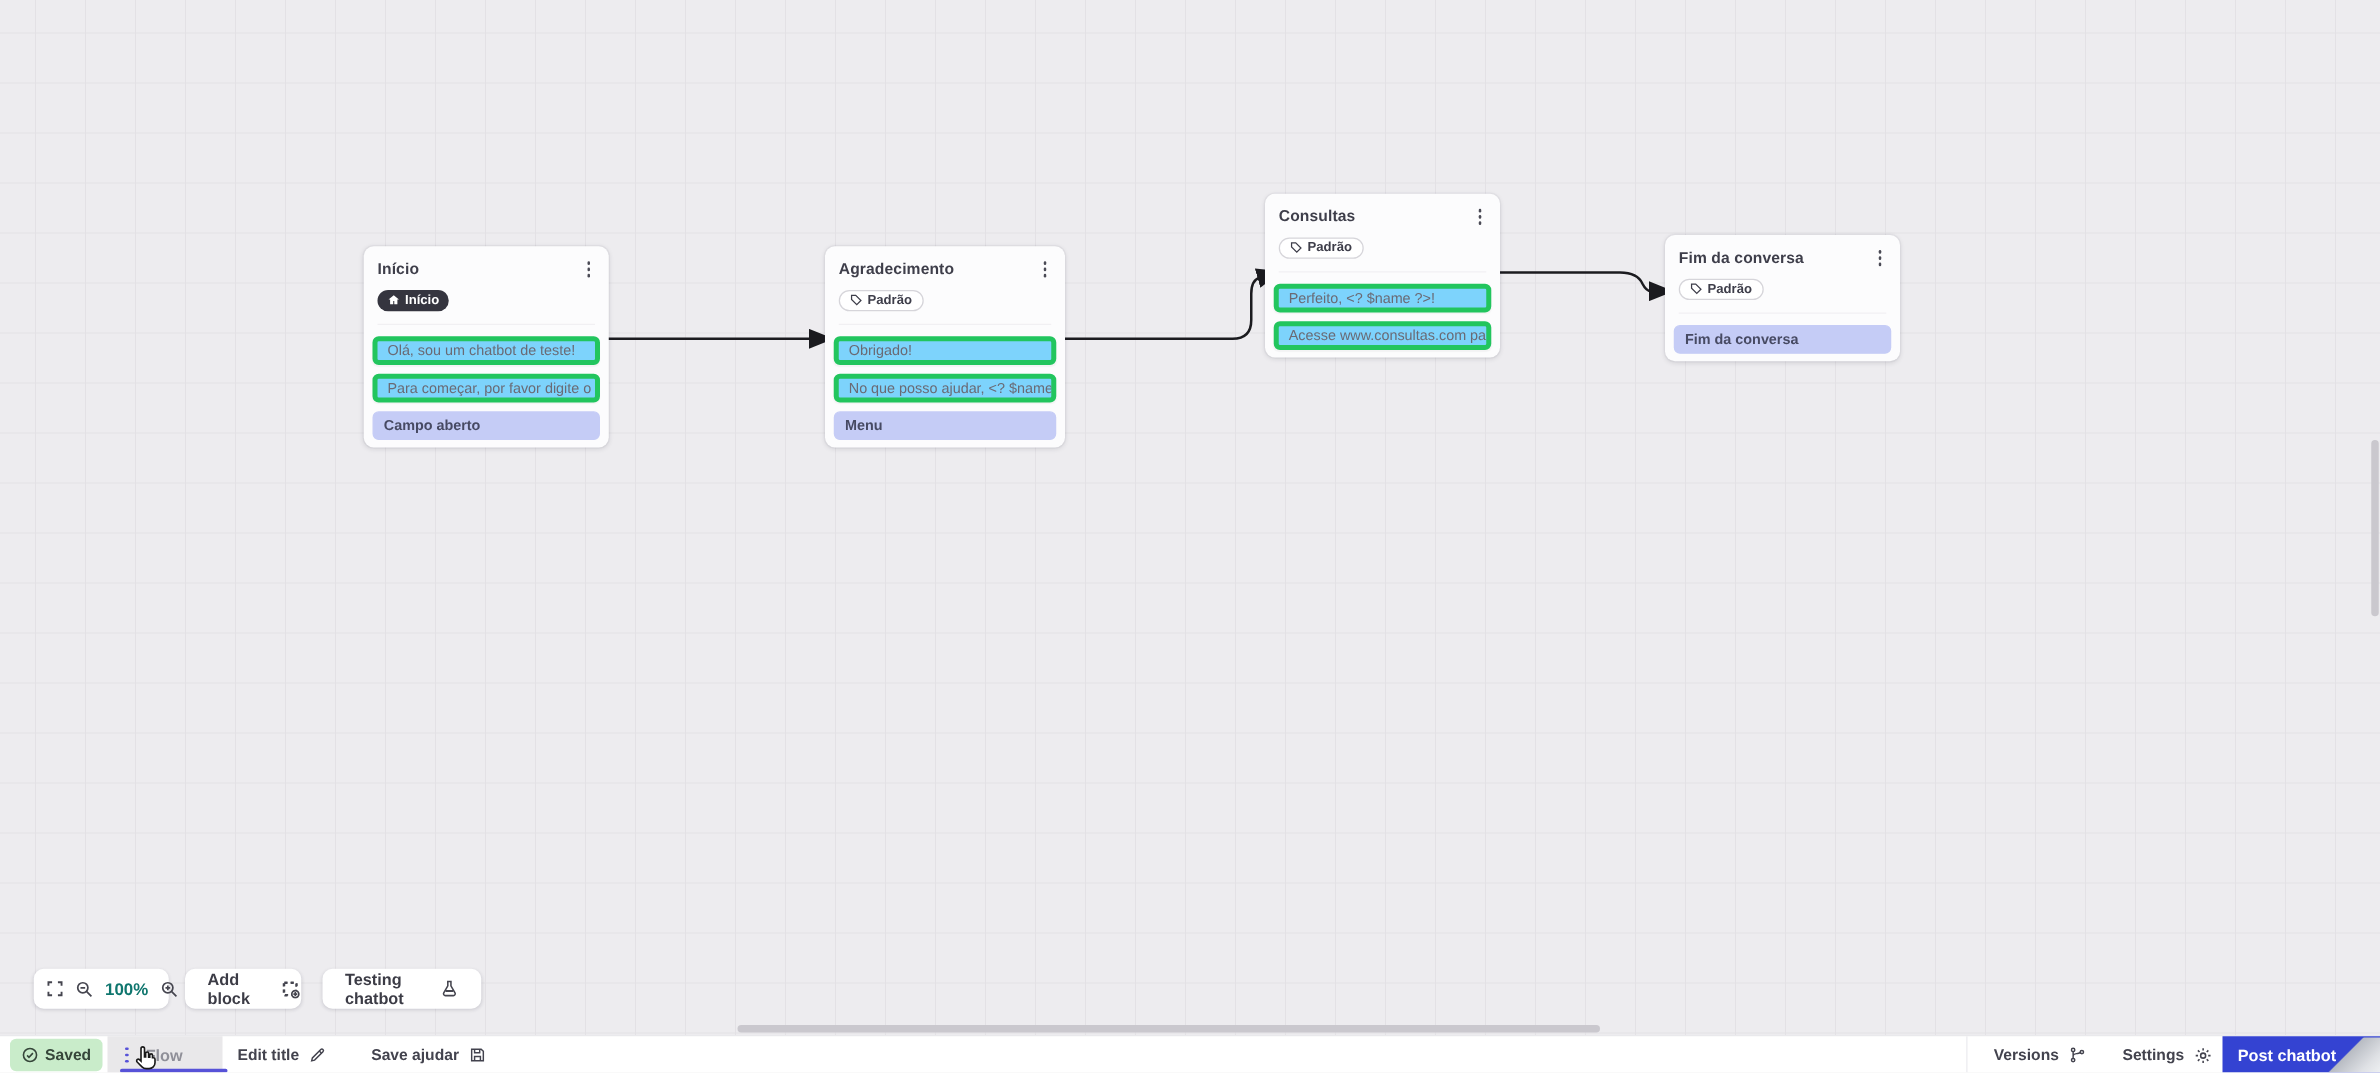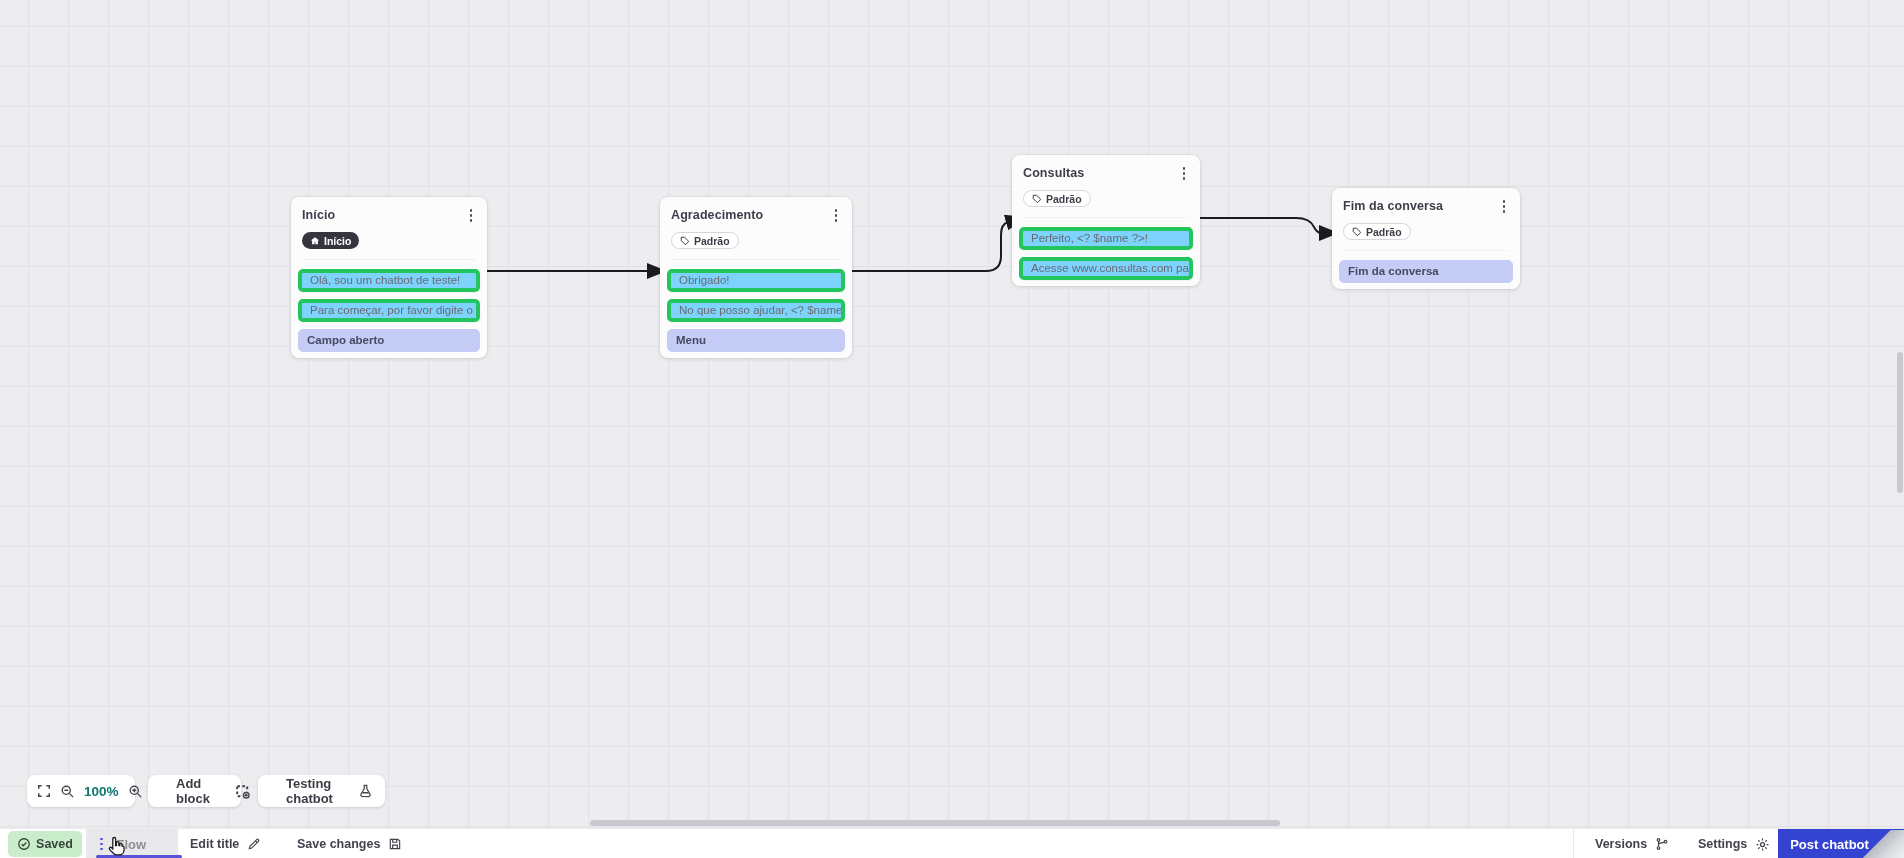--- a/index.html
+++ b/index.html
@@ -37,21 +37,21 @@
     height:23px; border-radius:5px; padding:0 8px; display:flex; align-items:center;
     font-size:11.5px; white-space:nowrap; overflow:hidden;
   }
   .card.white { background:#7dd3fc; border:4px solid #22c55e; color:#6a6a74; box-shadow:0 1px 1px rgba(0,0,0,.04); }
   .card.lavender { background:#c5ccf6; border:1px solid #c5ccf6; color:#474a63; font-weight:700; }
 
   
   .float-btn {
     position:absolute; height:32px; background:#fff; border-radius:8px;
     box-shadow:0 1px 3px rgba(40,40,60,.16); display:flex; align-items:center;
-    padding:0 28px; gap:25px; color:#3c3c46; font-size:13px; font-weight:700; cursor:pointer;
+    padding:0 18px; gap:25px; color:#3c3c46; font-size:13px; font-weight:700; cursor:pointer;
   }
   .zoom-pct { font-size:13.5px; font-weight:700; color:#0f766e; }
   .icon { display:inline-flex; align-items:center; justify-content:center; color:#45454f; }
 
   
   .h-thumb { position:absolute; left:590px; top:820px; width:690px; height:6px; border-radius:3px; background:#cac8ce; }
   .v-thumb { position:absolute; left:1897px; top:352px; width:6px; height:141px; border-radius:3px; background:#cac8ce; }
 
   
   .bottombar {
@@ -275,21 +275,21 @@
       <span>Edit title</span>
       <span class="icon">
         <svg width="14" height="14" viewBox="0 0 24 24" fill="none" stroke="#43434e" stroke-width="2">
             <path d="M4 20l1-4L16.5 4.5a2.1 2.1 0 0 1 3 3L8 19l-4 1z"></path>
             <path d="M14.5 6.5l3 3"></path>
           </svg>
       </span>
     </div>
 
     <div class="bar-item" style="left:297px;">
-      <span>Save changes</span>
+      <span>Save ajudar</span>
       <span class="icon">
         <svg width="14" height="14" viewBox="0 0 24 24" fill="none" stroke="#43434e" stroke-width="2">
             <path d="M4 4h13l3 3v13H4z"></path>
             <path d="M8 4v5h7V4M8 20v-6h8v6"></path>
           </svg>
       </span>
     </div>
 
     <div class="right-sep"></div>
 

